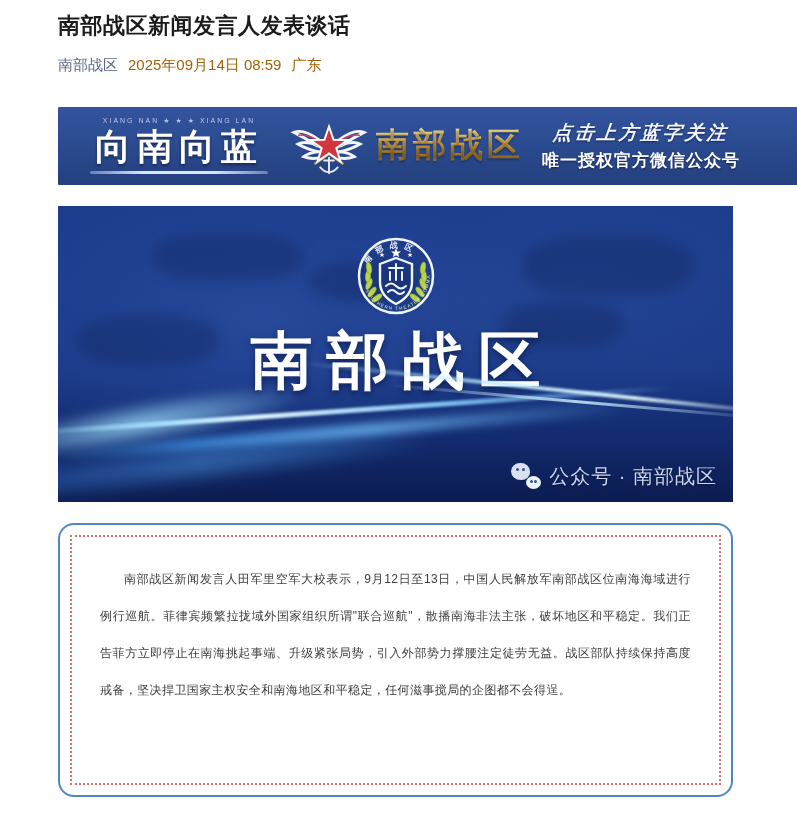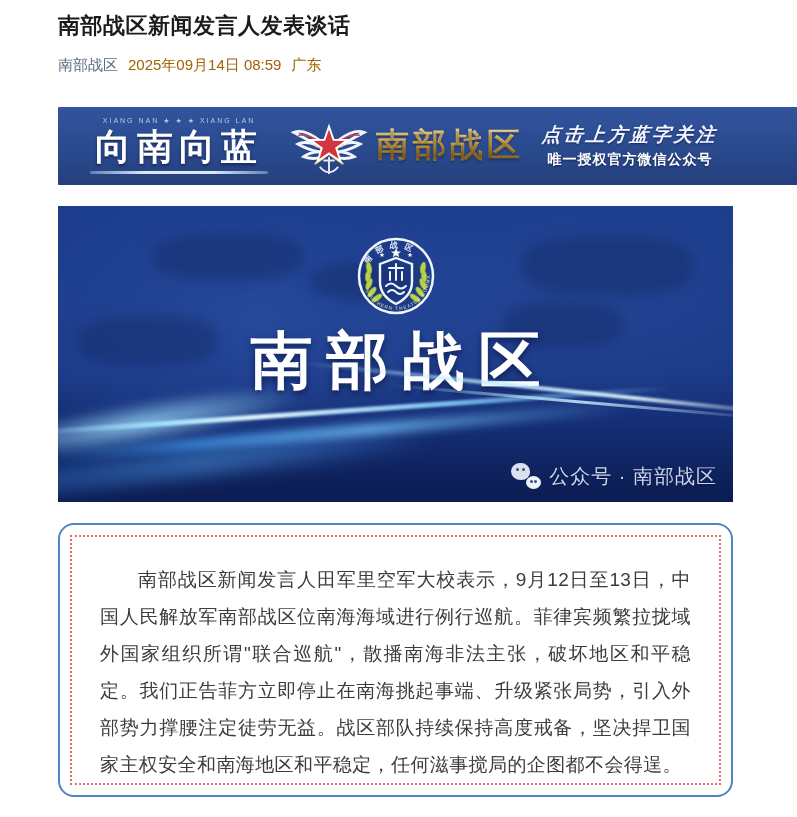--- a/index.html
+++ b/index.html
@@ -54,21 +54,21 @@
     text-shadow:0 2px 2px rgba(0,0,20,.25);
   }
   .banner-cta { margin-left:18px; display:flex; flex-direction:column; align-items:center; }
   .banner-cta .cta1 {
     font-size:19px; color:#f2f5ff; font-style:italic; font-weight:bold;
     letter-spacing:3px; white-space:nowrap;
     text-shadow:0 1px 2px rgba(0,0,30,.5);
     transform:skewX(-6deg);
   }
   .banner-cta .cta2 {
-    margin-top:3px; font-size:14px; font-weight:bold; color:#ffffff;
+    margin-top:3px; font-size:17px; font-weight:bold; color:#ffffff;
     letter-spacing:1px; white-space:nowrap;
     text-shadow:0 1px 2px rgba(0,0,30,.5);
   }
 
   
   .hero {
     margin-top:21px; width:675px; height:296px;
     background:
       radial-gradient(ellipse 420px 210px at 30% 38%, rgba(48,86,170,.55), rgba(48,86,170,0) 70%),
       radial-gradient(ellipse 380px 190px at 78% 30%, rgba(44,80,160,.5), rgba(44,80,160,0) 70%),
@@ -143,21 +143,21 @@
     border:2px solid #4f87c5; border-radius:16px;
     padding:10px 10px;
     background:#ffffff;
   }
   .statement-inner {
     width:100%; height:100%;
     border:2px dotted #dd6f6b;
     padding:24px 28px 0 28px;
   }
   .statement-text {
-    font-size:19px; color:#3c3c3c; line-height:37px;
+    font-size:12px; color:#3c3c3c; line-height:37px;
     text-indent:2em; letter-spacing:0.4px; text-align:justify;
   }
 </style>
 </head>
 <body>
 
 <div class="page">
   <div class="content">
 
     <h1 class="title">南部战区新闻发言人发表谈话</h1>

